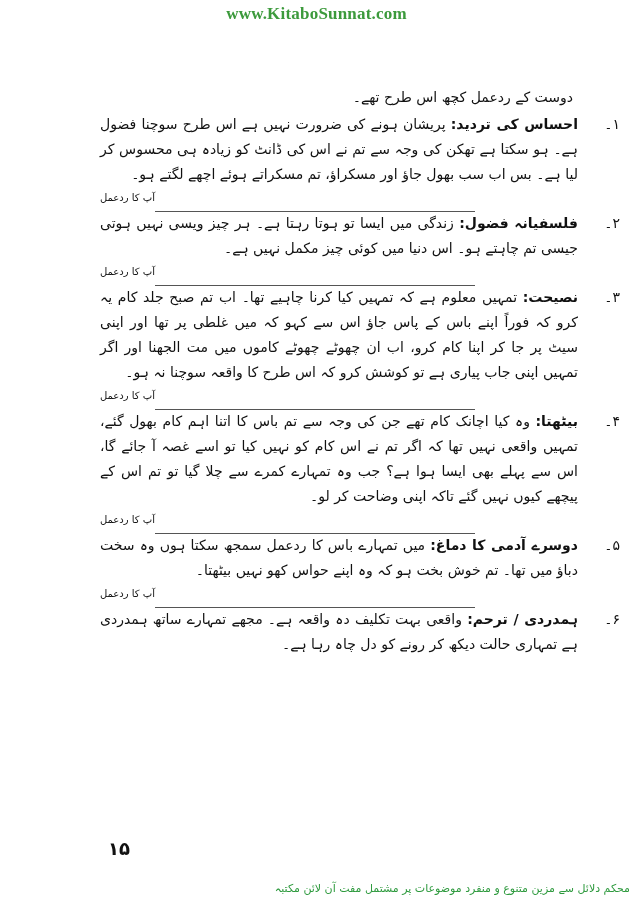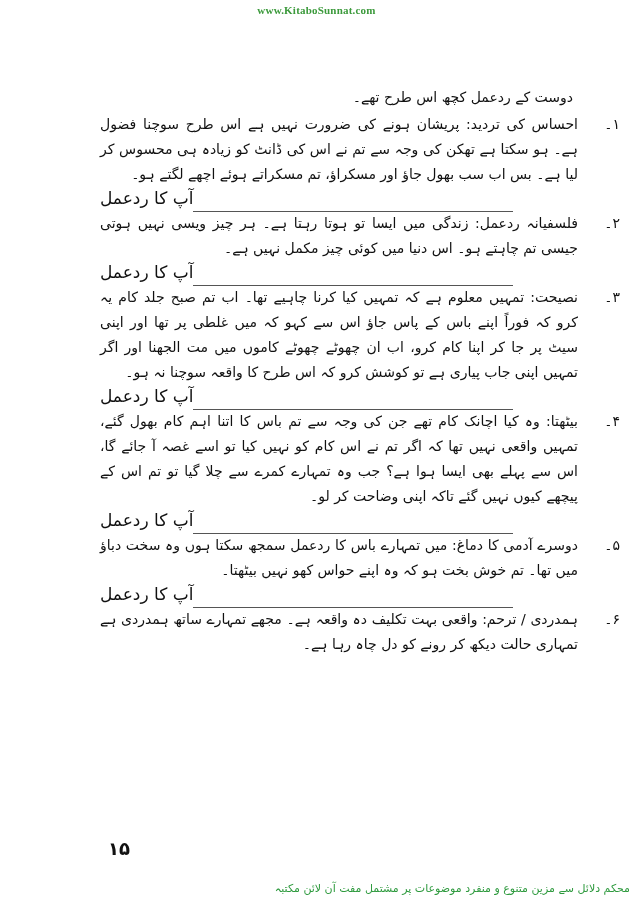--- a/index.html
+++ b/index.html
@@ -16,21 +16,21 @@
       color: #111111;
     }
     .header-url {
       position: absolute;
       top: 4px;
       left: 0;
       width: 633px;
       text-align: center;
       font-family: "Liberation Serif", serif;
       font-weight: bold;
-      font-size: 11px;
+      font-size: 17px;
       color: #3c9a3c;
       letter-spacing: 0.2px;
     }
     .content {
       position: absolute;
       top: 86px;
       left: 100px;
       width: 520px;
       direction: rtl;
       text-align: right;
@@ -54,31 +54,31 @@
       text-align: right;
     }
     .item-body {
       margin-right: 42px;
       font-size: 14px;
       line-height: 25px;
       text-align: justify;
       text-align-last: right;
     }
     .item-body .term {
-      font-weight: normal;
+      font-weight: bold;
     }
     .response-row {
       display: flex;
       flex-direction: row-reverse;
       align-items: flex-end;
       margin-right: 72px;
       margin-bottom: 4px;
     }
     .response-row .response-label {
-      font-size: 17px;
+      font-size: 10px;
       line-height: 18px;
       white-space: nowrap;
     }
     .response-row .response-blank {
       border-bottom: 1.5px solid #555555;
       width: 320px;
       margin-bottom: -5px;
       height: 1px;
     }
     .page-number {
@@ -119,21 +119,21 @@
     </div>
   </div>
   <div class="response-row">
     <span class="response-label">آپ کا ردعمل</span>
     <span class="response-blank"></span>
   </div>
 
   <div class="item">
     <span class="item-num">۲۔</span>
     <div class="item-body">
-      <span class="term">فلسفیانہ ردعمل:</span>
+      <span class="term">فلسفیانہ فضول:</span>
       <span>زندگی میں ایسا تو ہوتا رہتا ہے۔ ہر چیز ویسی نہیں ہوتی جیسی تم چاہتے ہو۔ اس دنیا میں کوئی چیز مکمل نہیں ہے۔</span>
     </div>
   </div>
   <div class="response-row">
     <span class="response-label">آپ کا ردعمل</span>
     <span class="response-blank"></span>
   </div>
 
   <div class="item">
     <span class="item-num">۳۔</span>

